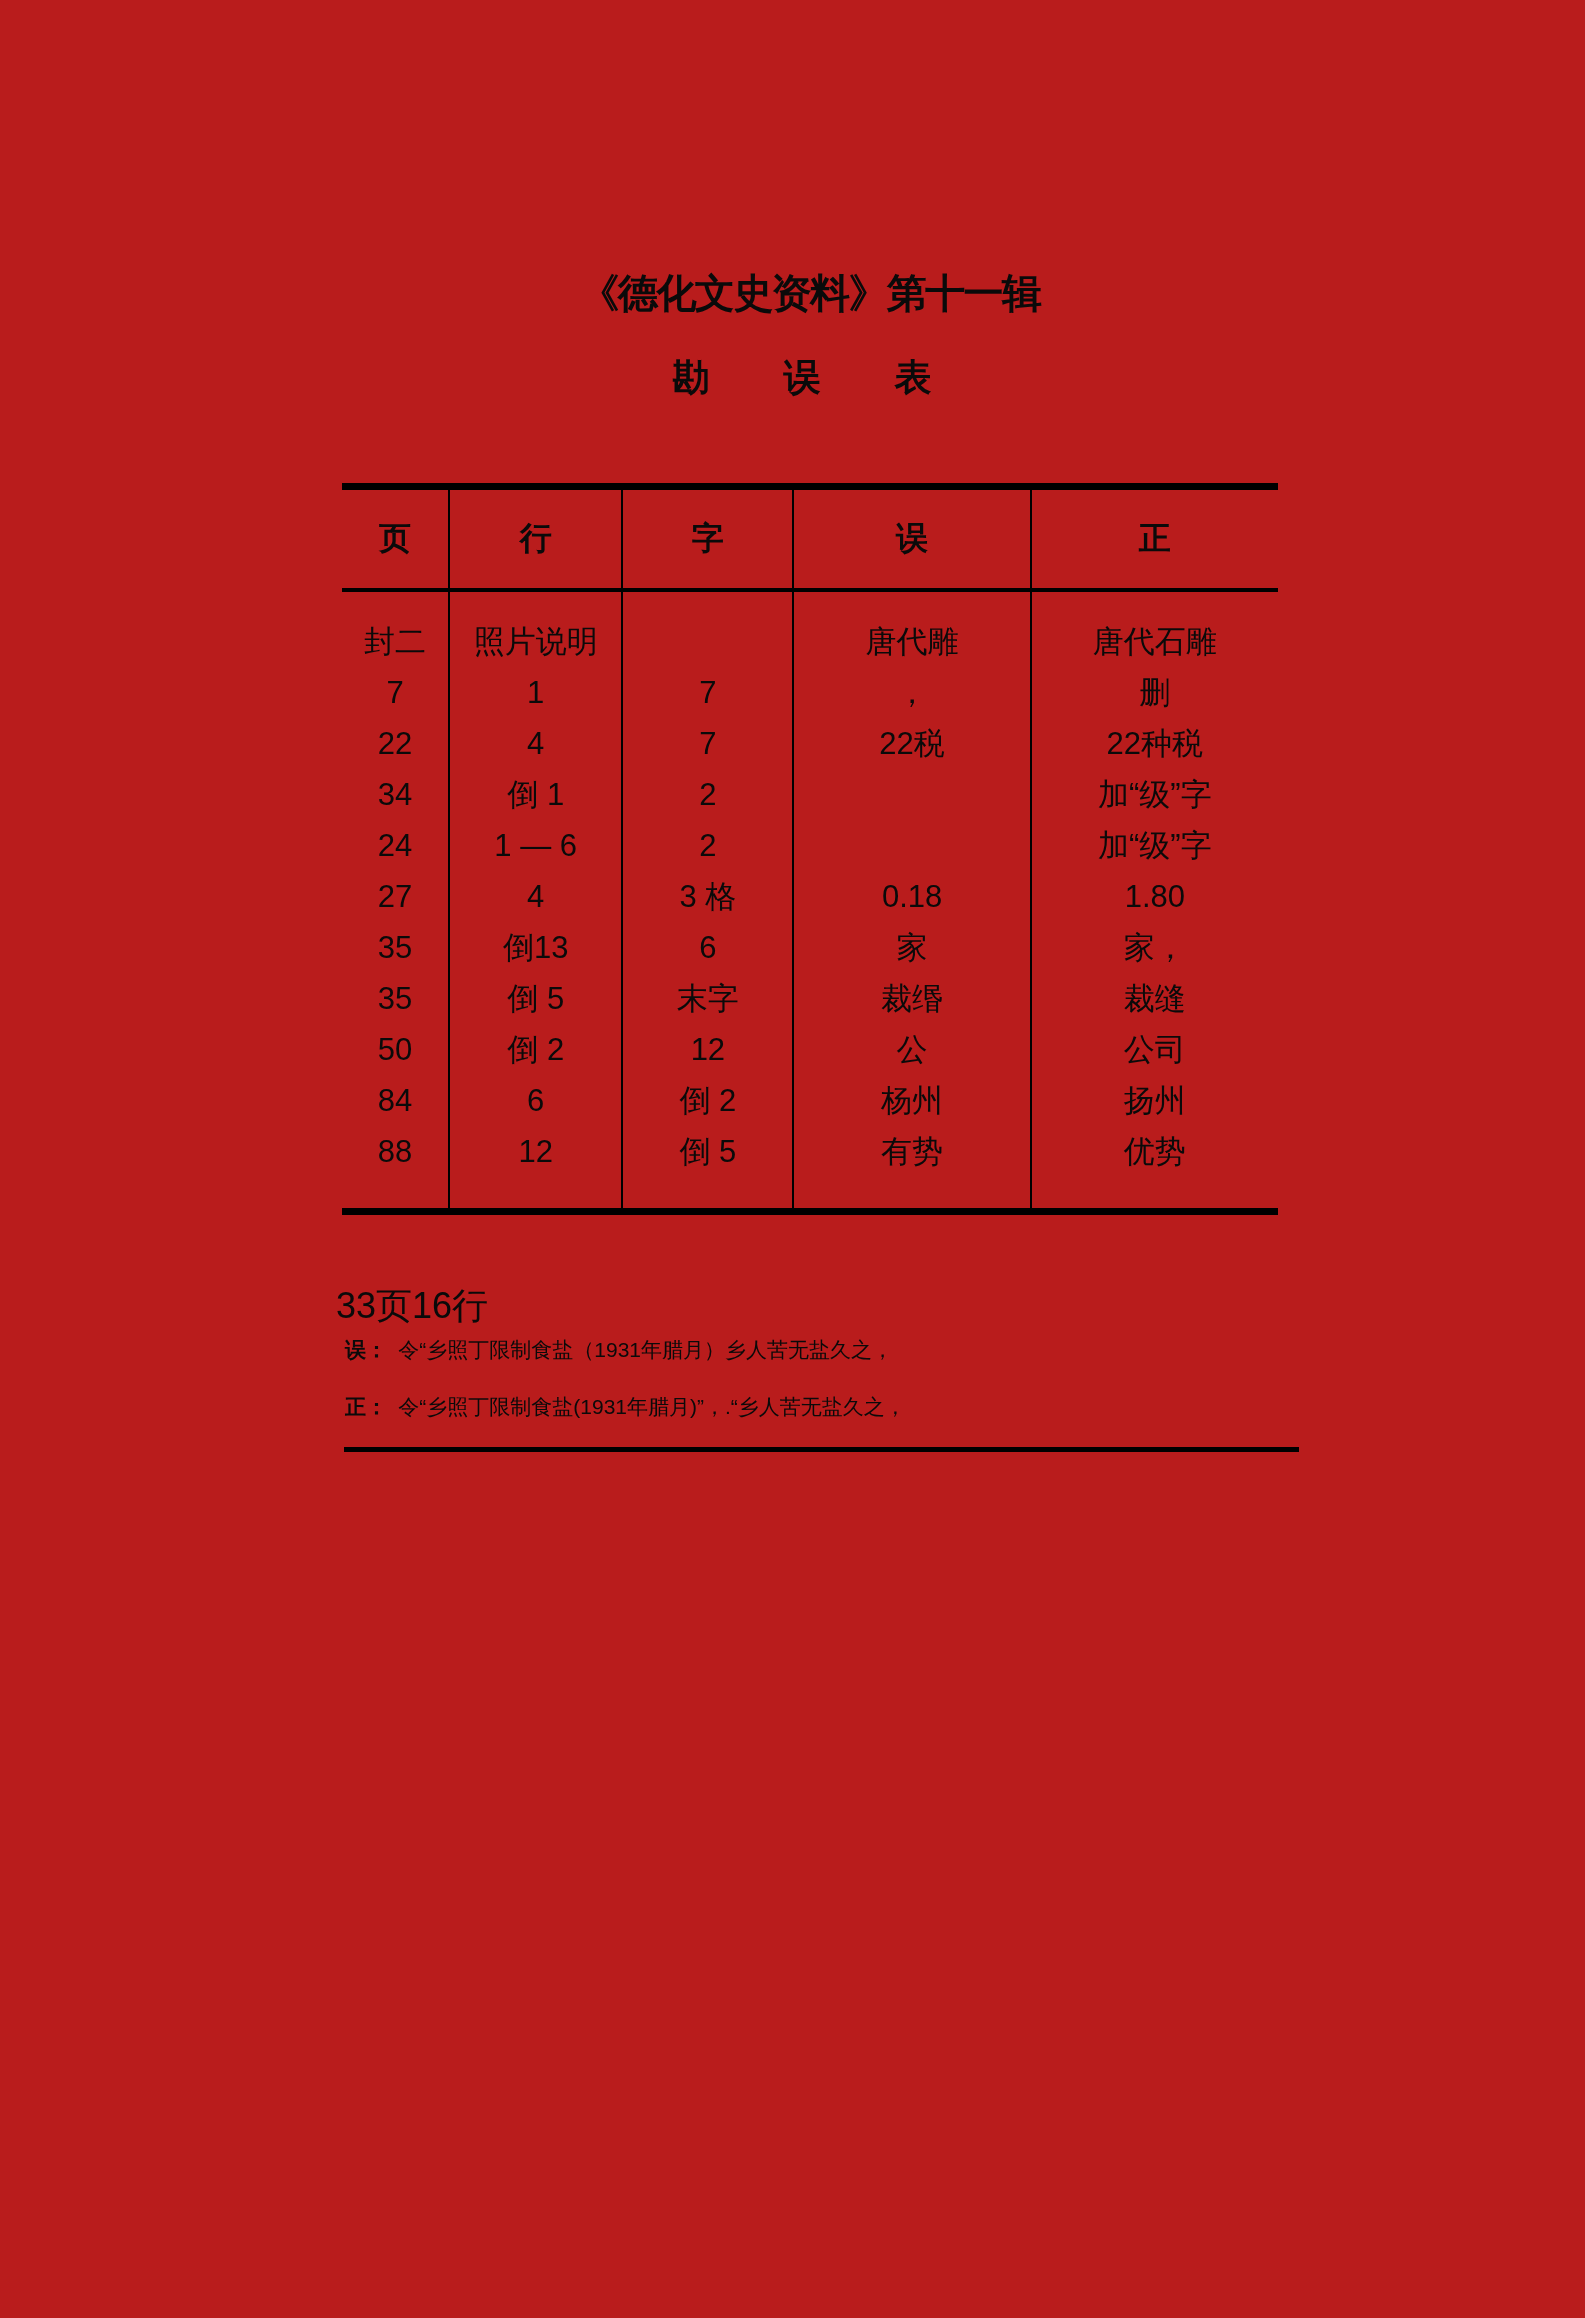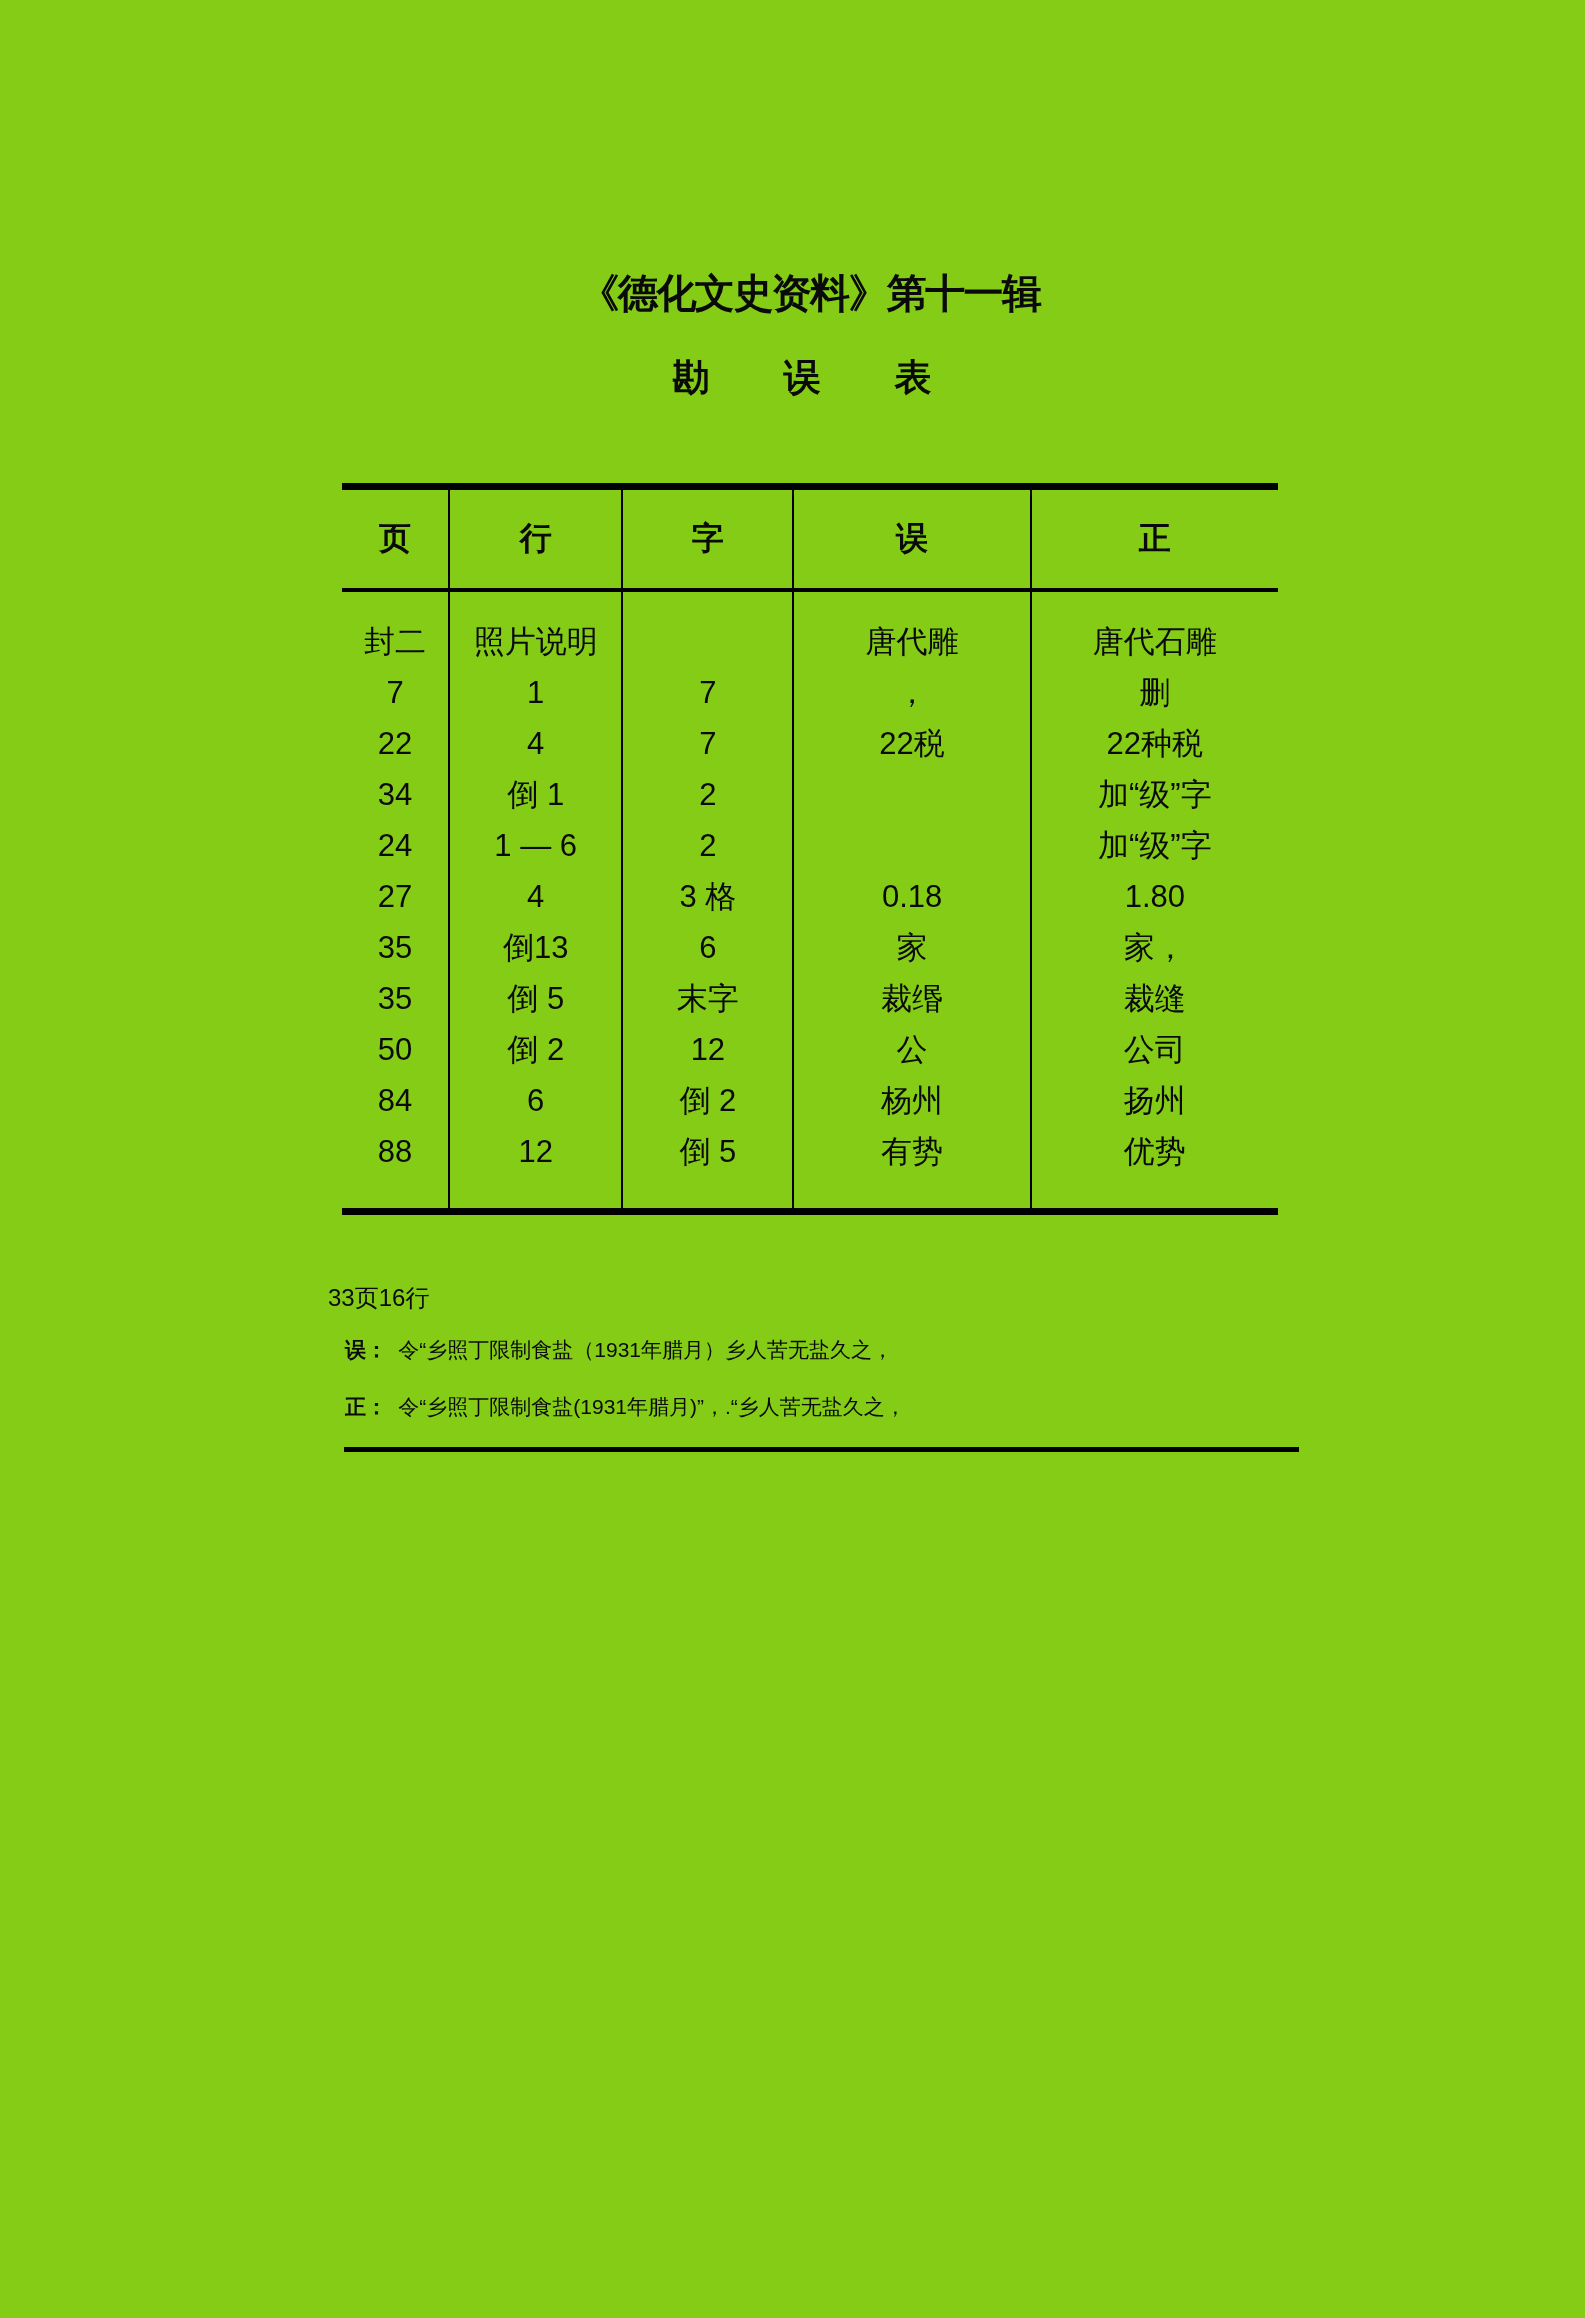--- a/index.html
+++ b/index.html
@@ -5,21 +5,21 @@
   html, body {
     margin: 0;
     padding: 0;
     background: #e8e8e8;
   }
   .page {
     position: relative;
     width: 1585px;
     height: 2319px;
     margin: 0 auto;
-    background: #84cc16;
+    background: #b91c1c;
     color: #0a0a0a;
     font-family: "Liberation Sans", sans-serif;
     overflow: hidden;
   }
   .doc-title {
     position: absolute;
     left: 342px;
     top: 266px;
     width: 936px;
     text-align: center;
@@ -73,23 +73,23 @@
   }
   table.errata tbody td {
     height: 51px;
     font-size: 31px;
   }
   table.errata tbody tr:first-child td { padding-top: 24px; }
   table.errata tbody tr:last-child td  { padding-bottom: 31px; }
 
   .note-ref {
     position: absolute;
-    left: 328px;
+    left: 336px;
     top: 1282px;
-    font-size: 24px;
+    font-size: 36px;
     white-space: nowrap;
   }
   .note-line {
     position: absolute;
     left: 345px;
     font-size: 21px;
     white-space: nowrap;
   }
   .note-line.wrong { top: 1336px; }
   .note-line.right { top: 1393px; }

